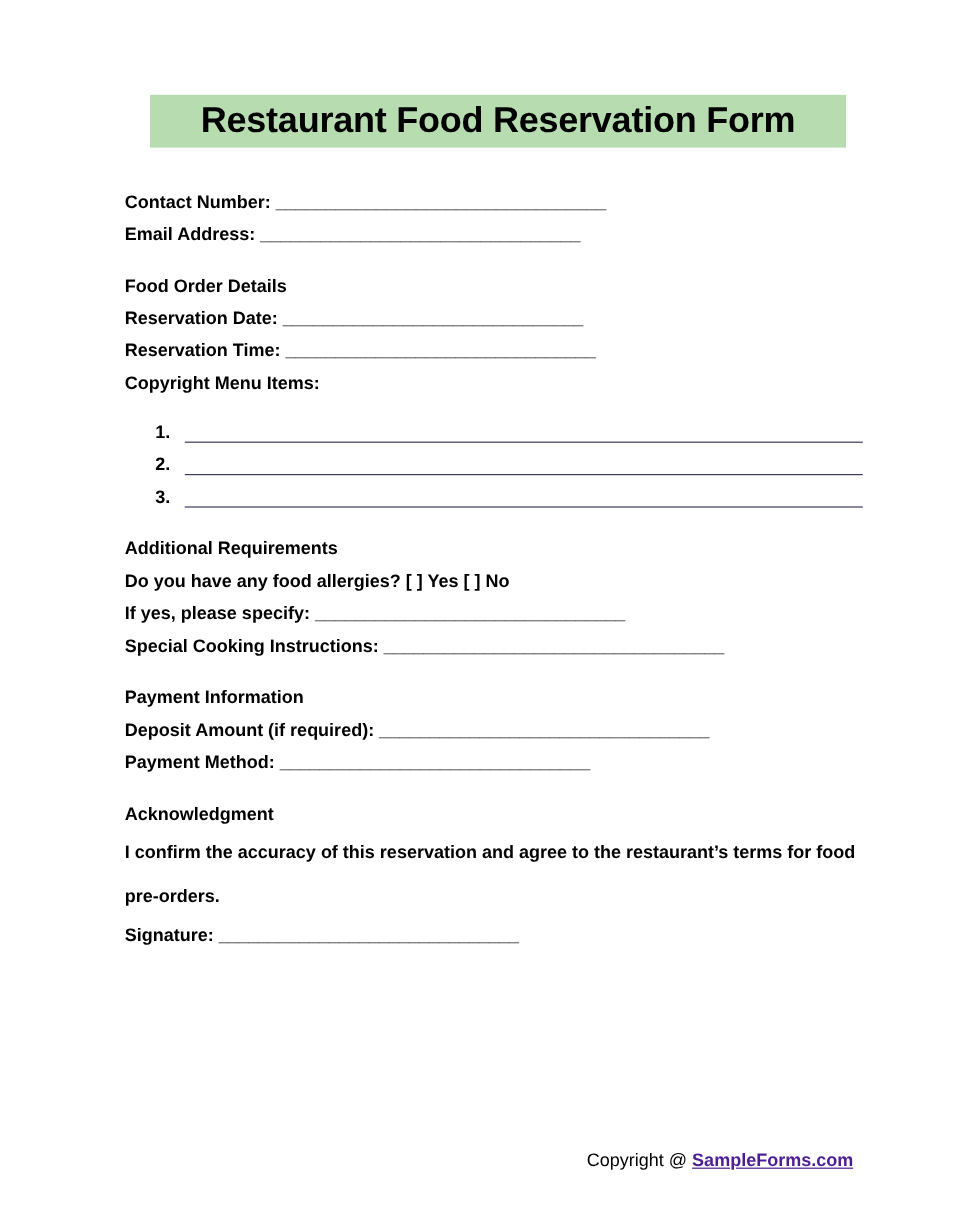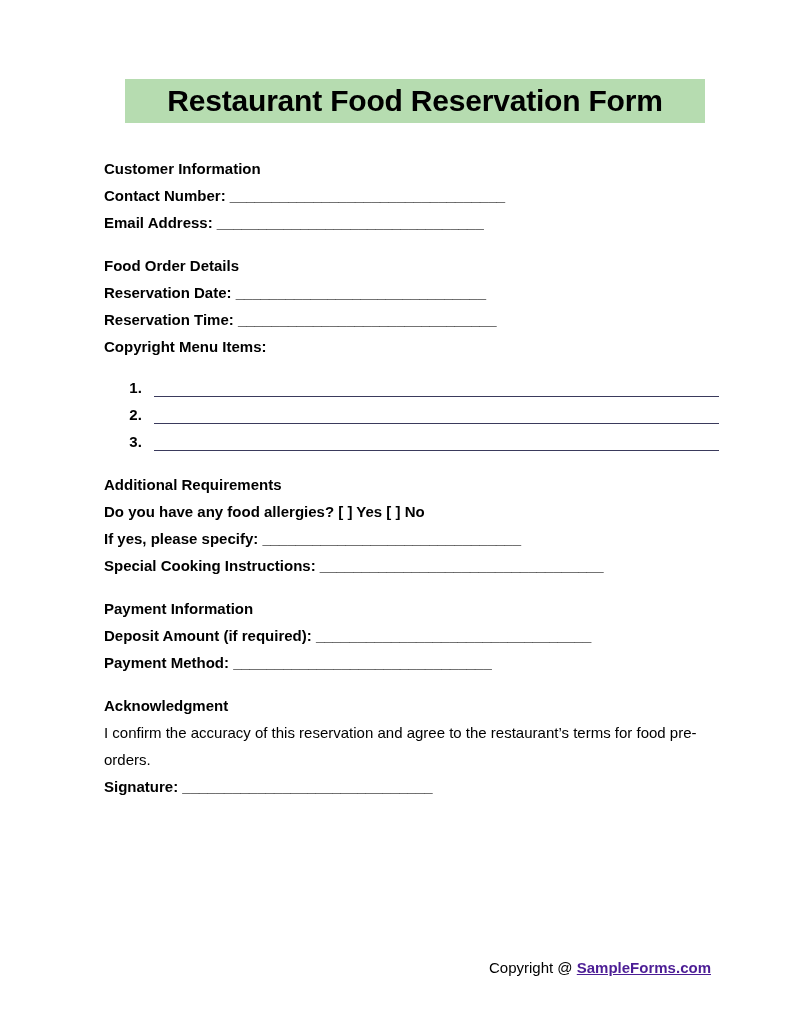--- a/index.html
+++ b/index.html
@@ -70,22 +70,22 @@
   ol.menu-list li .rule {
     display: inline-block;
     vertical-align: middle;
     width: 565px;
     border-bottom: 1px solid #3a3a5c;
     height: 14px;
     margin-left: 8px;
   }
   .para {
     font-size: 15px;
-    font-weight: normal;
-    line-height: 27px;
+    font-weight: bold;
+    line-height: 37px;
     margin: 0;
     width: 615px;
   }
   .footer {
     position: absolute;
     left: 474px;
     top: 959px;
     font-size: 15px;
     color: #000000;
     white-space: nowrap;
@@ -98,21 +98,20 @@
 </style>
 </head>
 <body>
 
 <div class="page">
 
   <div class="title">Restaurant Food Reservation Form</div>
 
   <div class="content">
 
-    <div class="sec-head">Customer Information</div>
     <div class="line-item">Contact Number: _________________________________</div>
     <div class="line-item">Email Address: ________________________________</div>
 
     <div class="gap"></div>
 
     <div class="sec-head">Food Order Details</div>
     <div class="line-item">Reservation Date: ______________________________</div>
     <div class="line-item">Reservation Time: _______________________________</div>
     <div class="line-item">Copyright Menu Items:</div>
 

